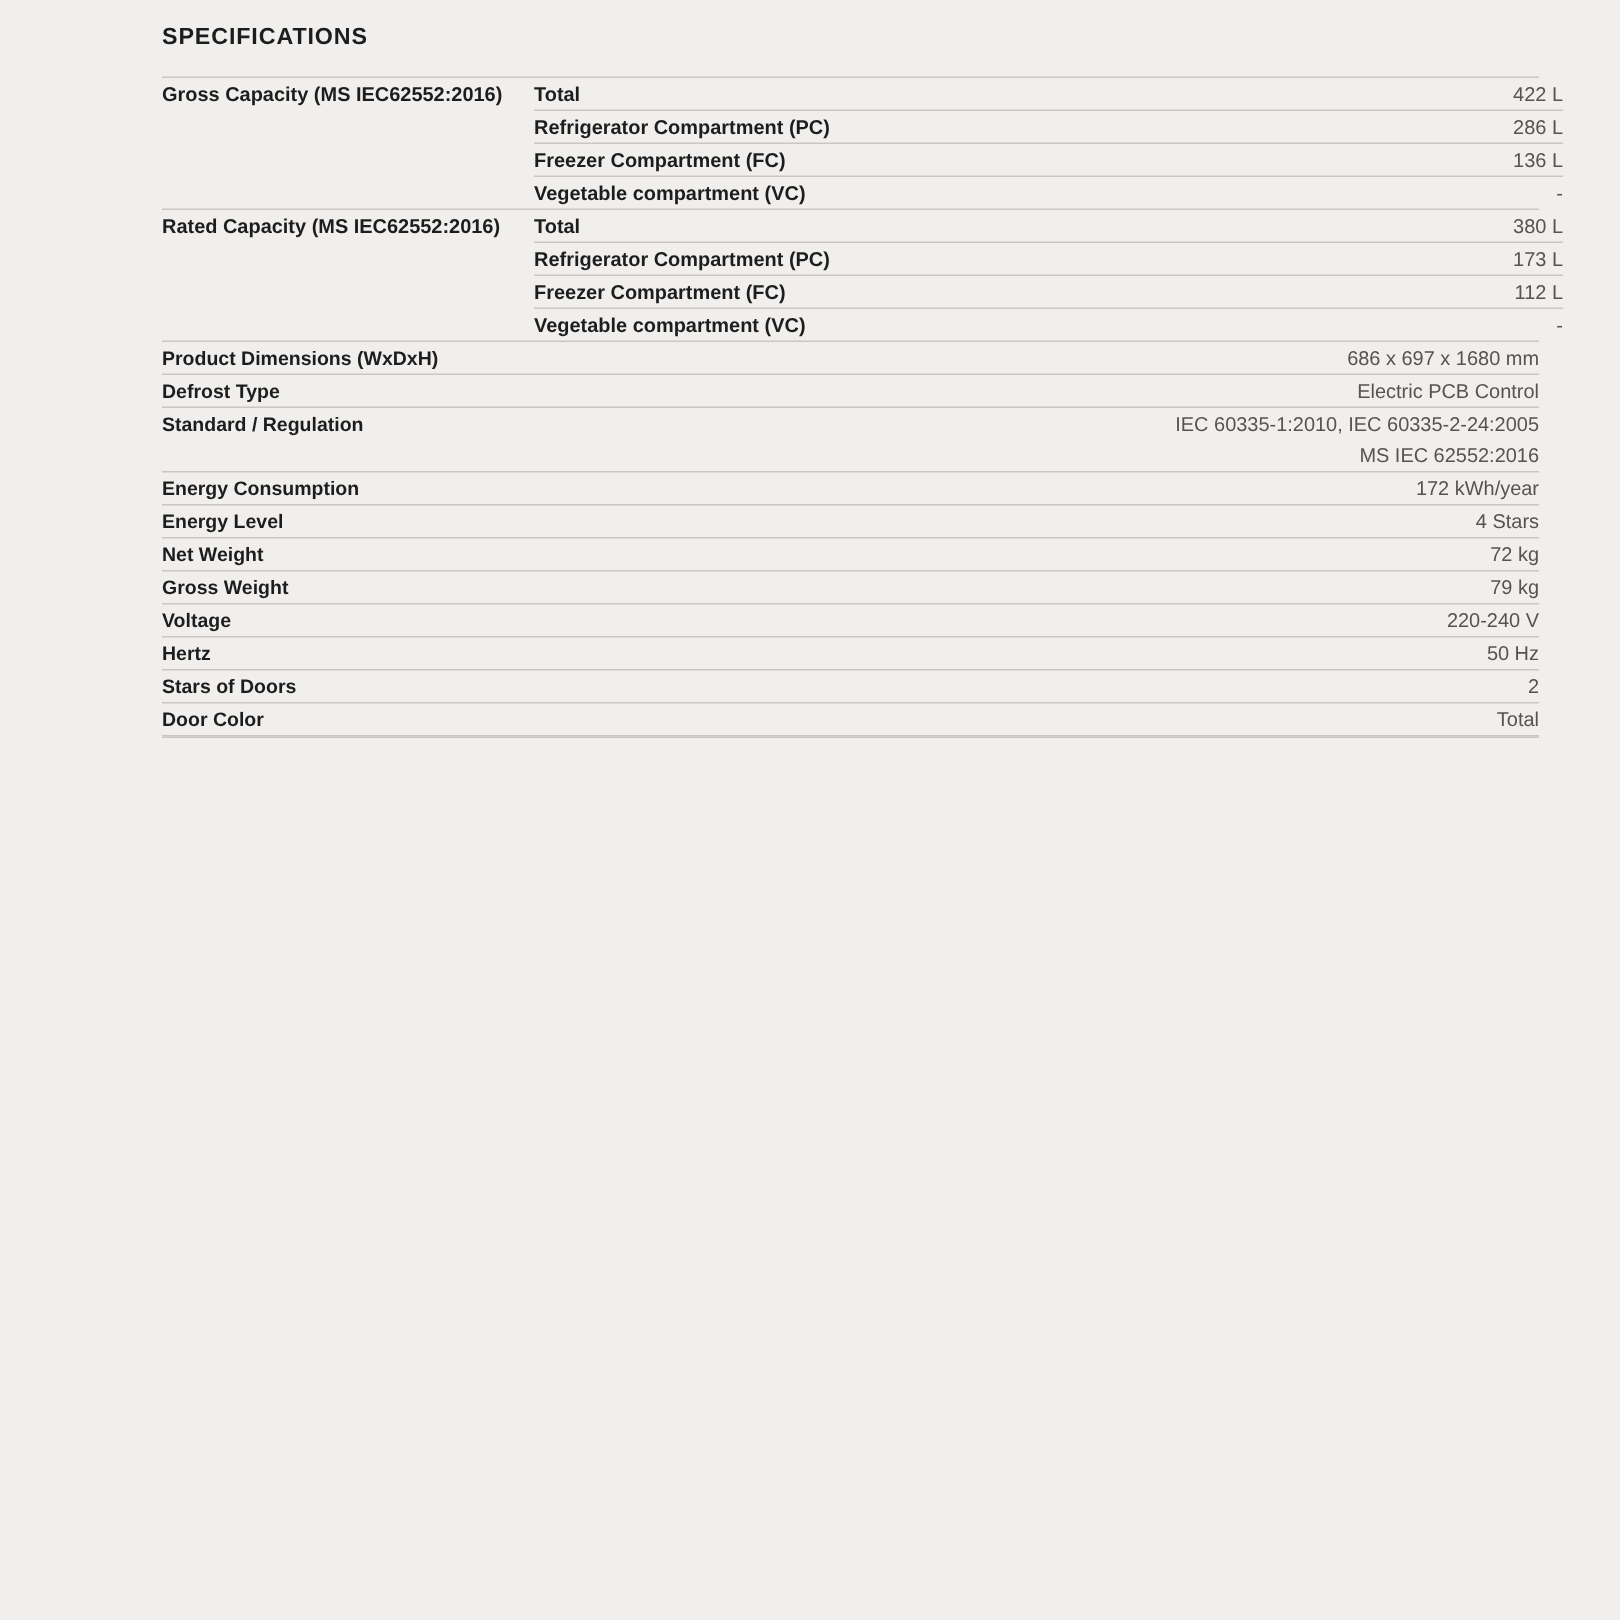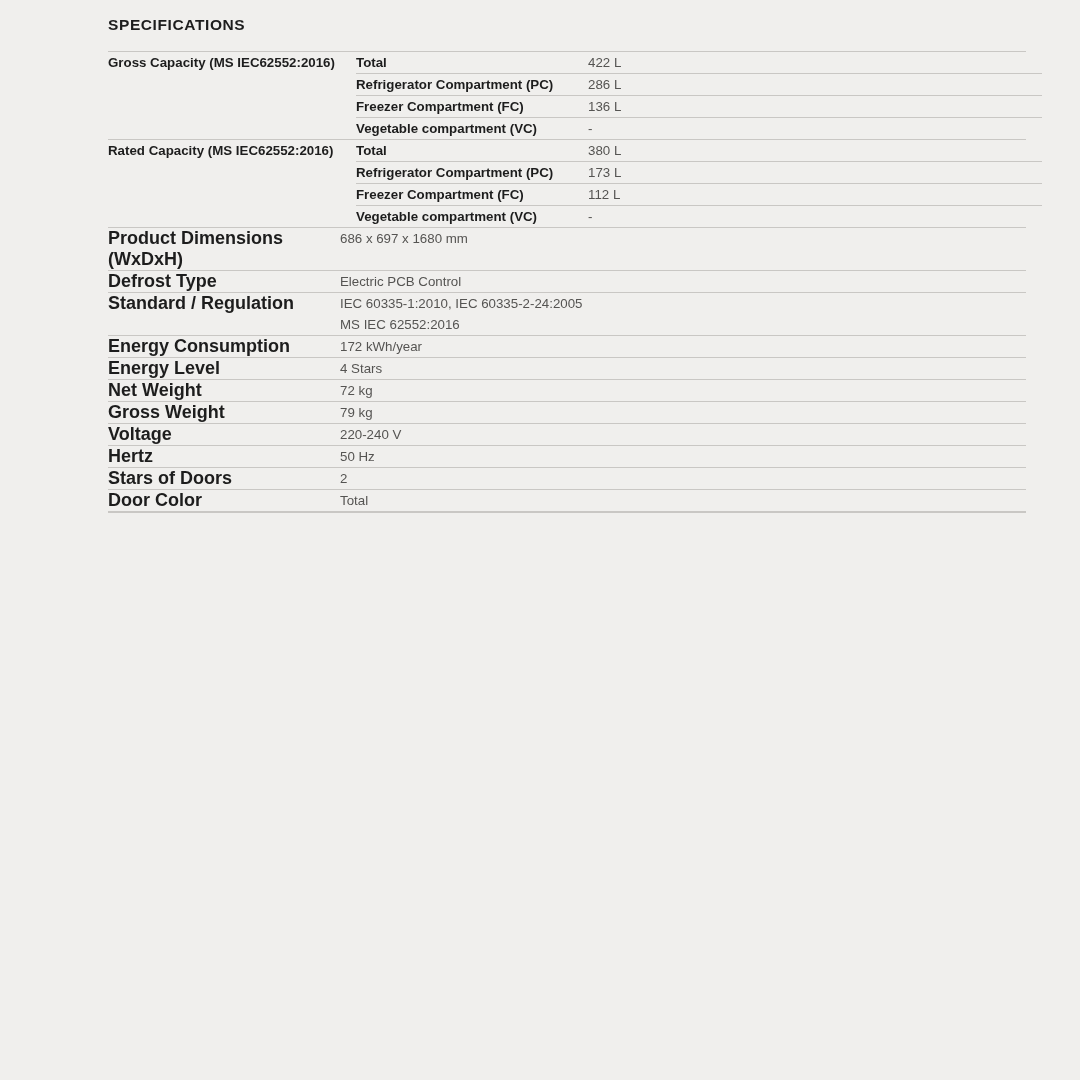--- a/index.html
+++ b/index.html
@@ -48,21 +48,21 @@
   }
   .spec-table td {
     vertical-align: top;
     padding: 0;
   }
   .col-label { width: 232px; }
   .col-sub   { width: 232px; }
   .col-val   { width: 454px; }
 
   .label-cell {
-    font-size: 18px;
+    font-size: 13px;
     font-weight: bold;
     color: #1d1d1d;
     line-height: 21px;
     padding: 18px 20px 18px 0;
     border-bottom: 1px solid #c9c7c4;
   }
 
   .sub-cell {
     font-size: 13.3px;
     font-weight: bold;
@@ -73,20 +73,21 @@
   }
   .sub-cell.last { border-bottom: none; }
 
   .val-cell {
     font-size: 13.3px;
     font-weight: normal;
     color: #555452;
     line-height: 21px;
     padding: 18px 0 18px 0;
     border-bottom: 1px solid #c9c7c4;
+    text-align: right;
   }
   .val-cell.last { border-bottom: none; }
 
   .group-label {
     font-size: 13.3px;
     font-weight: bold;
     color: #1d1d1d;
     line-height: 21px;
     padding: 18px 20px 0 0;
     border-bottom: 1px solid #c9c7c4;

